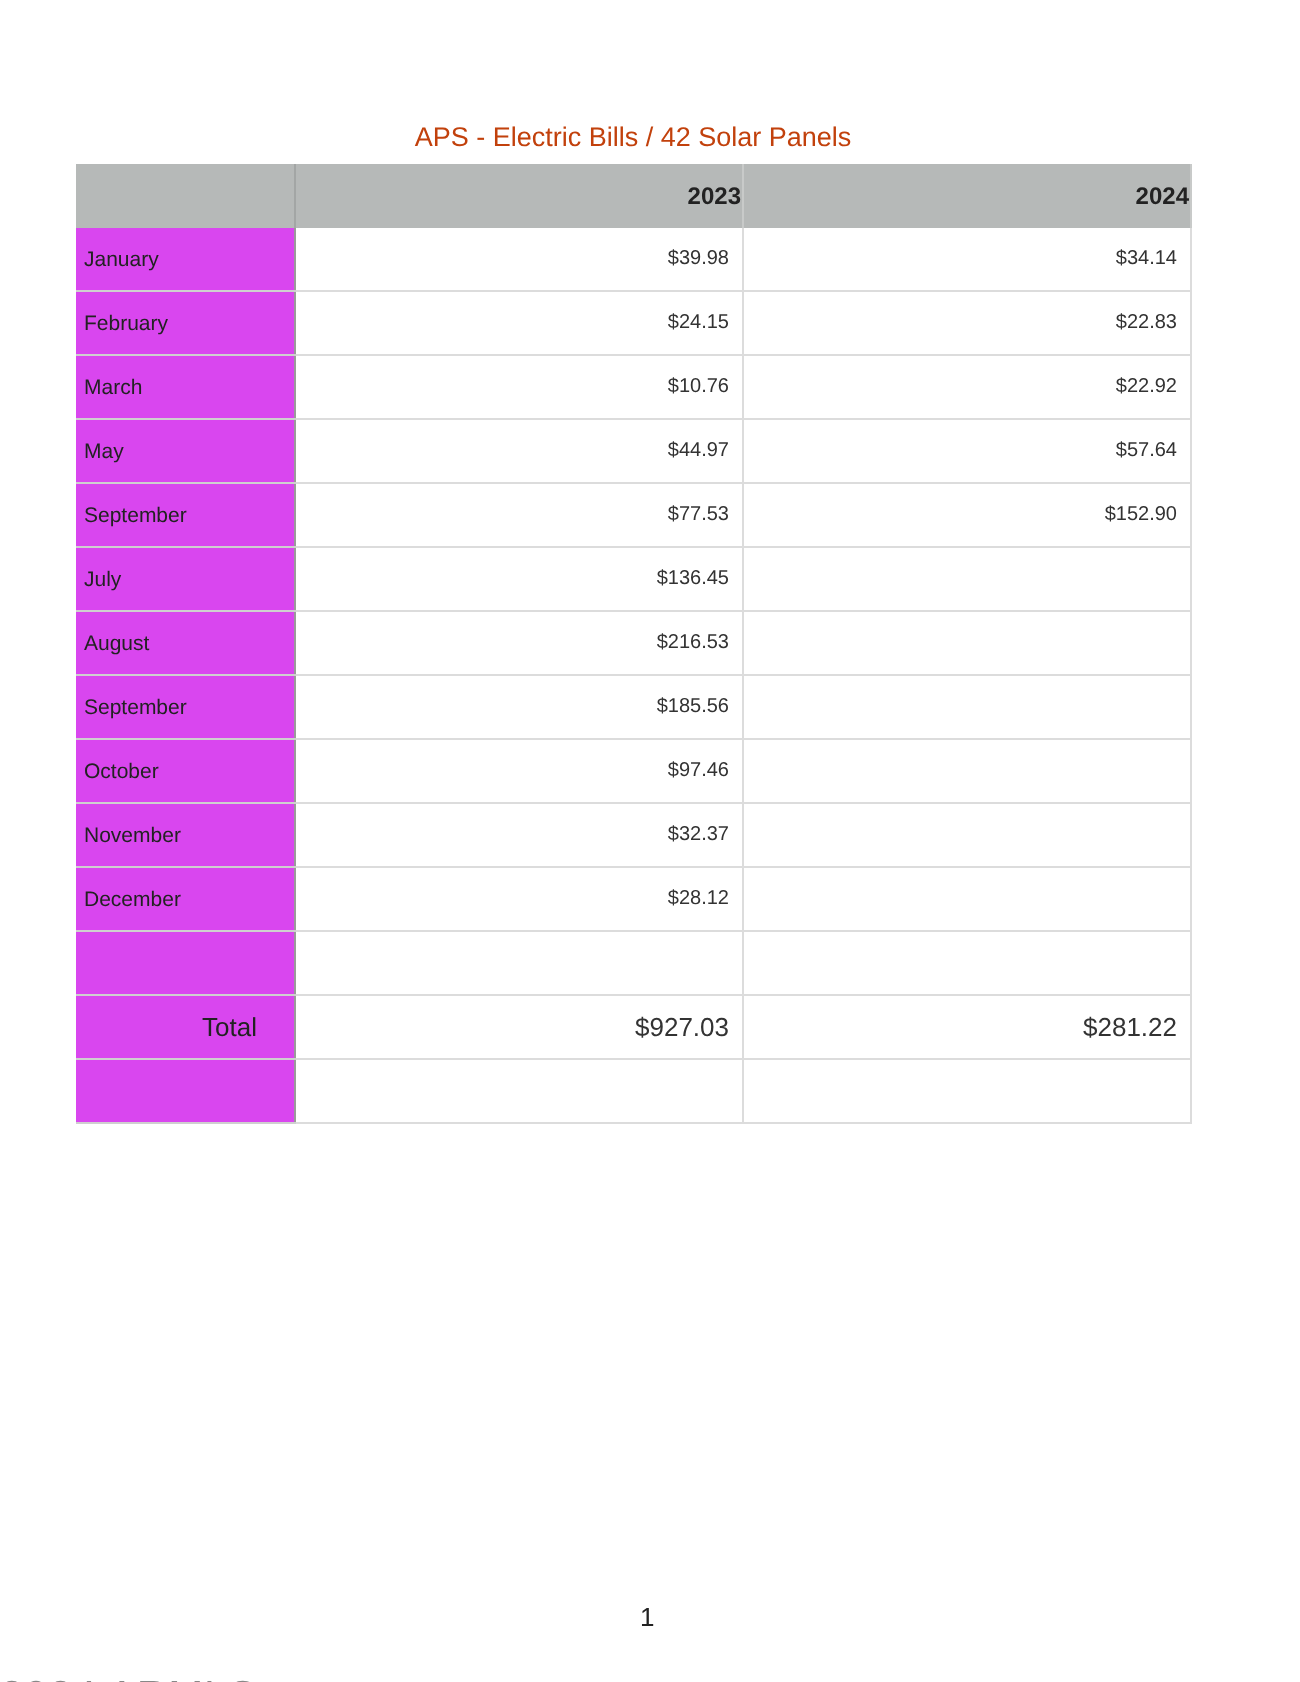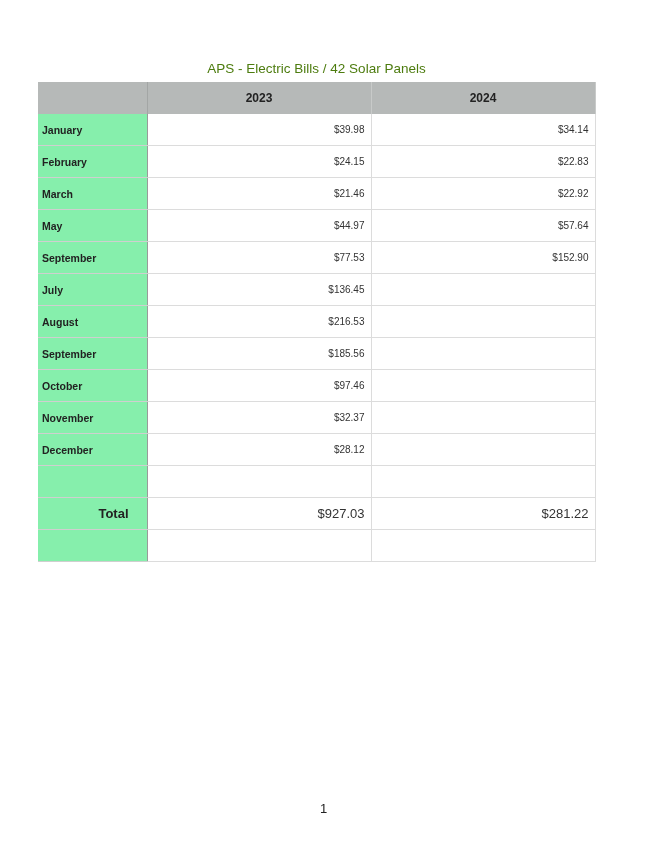--- a/index.html
+++ b/index.html
@@ -2,38 +2,38 @@
 <html><head>
 <meta charset="utf-8">
 <style>
   html, body { margin: 0; padding: 0; }
   body {
     width: 650px; height: 841px; background: #ffffff; position: relative; overflow: hidden;
     font-family: "Liberation Sans", sans-serif; color: #222;
   }
   .title {
     position: absolute; left: 38px; width: 557px; top: 61px; text-align: center;
-    font-size: 13.5px; color: #4d7c0f;
+    font-size: 13.5px; color: #c2410c;
   }
   table {
     position: absolute; left: 38px; top: 82px; width: 557px;
     border-collapse: collapse; table-layout: fixed;
   }
   col.c0 { width: 109px; } col.c1 { width: 224px; } col.c2 { width: 224px; }
   thead th {
     background: #b6b9b8; height: 32px; font-size: 12px; font-weight: bold; color: #222;
-    border-right: 1px solid #c8cac9; text-align: center; padding: 0;
+    border-right: 1px solid #c8cac9; text-align: right; padding: 0;
   }
   thead th:first-child { border-right: 1px solid #a3a6a5; }
   tbody td {
     height: 31px; border-bottom: 1px solid #dcdcdc; border-right: 1px solid #dcdcdc;
     font-size: 10px; padding: 0 6px 0 4px; color: #333;
   }
   tbody td.label {
-    background: #86efac; font-weight: bold; color: #222; border-right: 1px solid #9a9a9a;
+    background: #d946ef; font-weight: normal; color: #222; border-right: 1px solid #9a9a9a;
     border-bottom: 1px solid #cfcfcf; font-size: 10.5px;
   }
   tbody td.val { text-align: right; margin-top: 43px; }
   tbody tr.total td { font-size: 13px; }
   tbody tr.total td.label { text-align: right; font-size: 13px; padding-right: 18px; }
   .footer-left {
     position: absolute; left: 0; top: 837px; font-size: 21px; color: #888; letter-spacing: 0.5px;
     font-weight: normal;
   }
   .footer-page {
@@ -64,21 +64,21 @@
         <td class="val">$39.98</td>
         <td class="val">$34.14</td>
       </tr>
     <tr>
         <td class="label">February</td>
         <td class="val">$24.15</td>
         <td class="val">$22.83</td>
       </tr>
     <tr>
         <td class="label">March</td>
-        <td class="val">$21.46</td>
+        <td class="val">$10.76</td>
         <td class="val">$22.92</td>
       </tr>
     <tr>
         <td class="label">May</td>
         <td class="val">$44.97</td>
         <td class="val">$57.64</td>
       </tr>
     <tr>
         <td class="label">September</td>
         <td class="val">$77.53</td>

